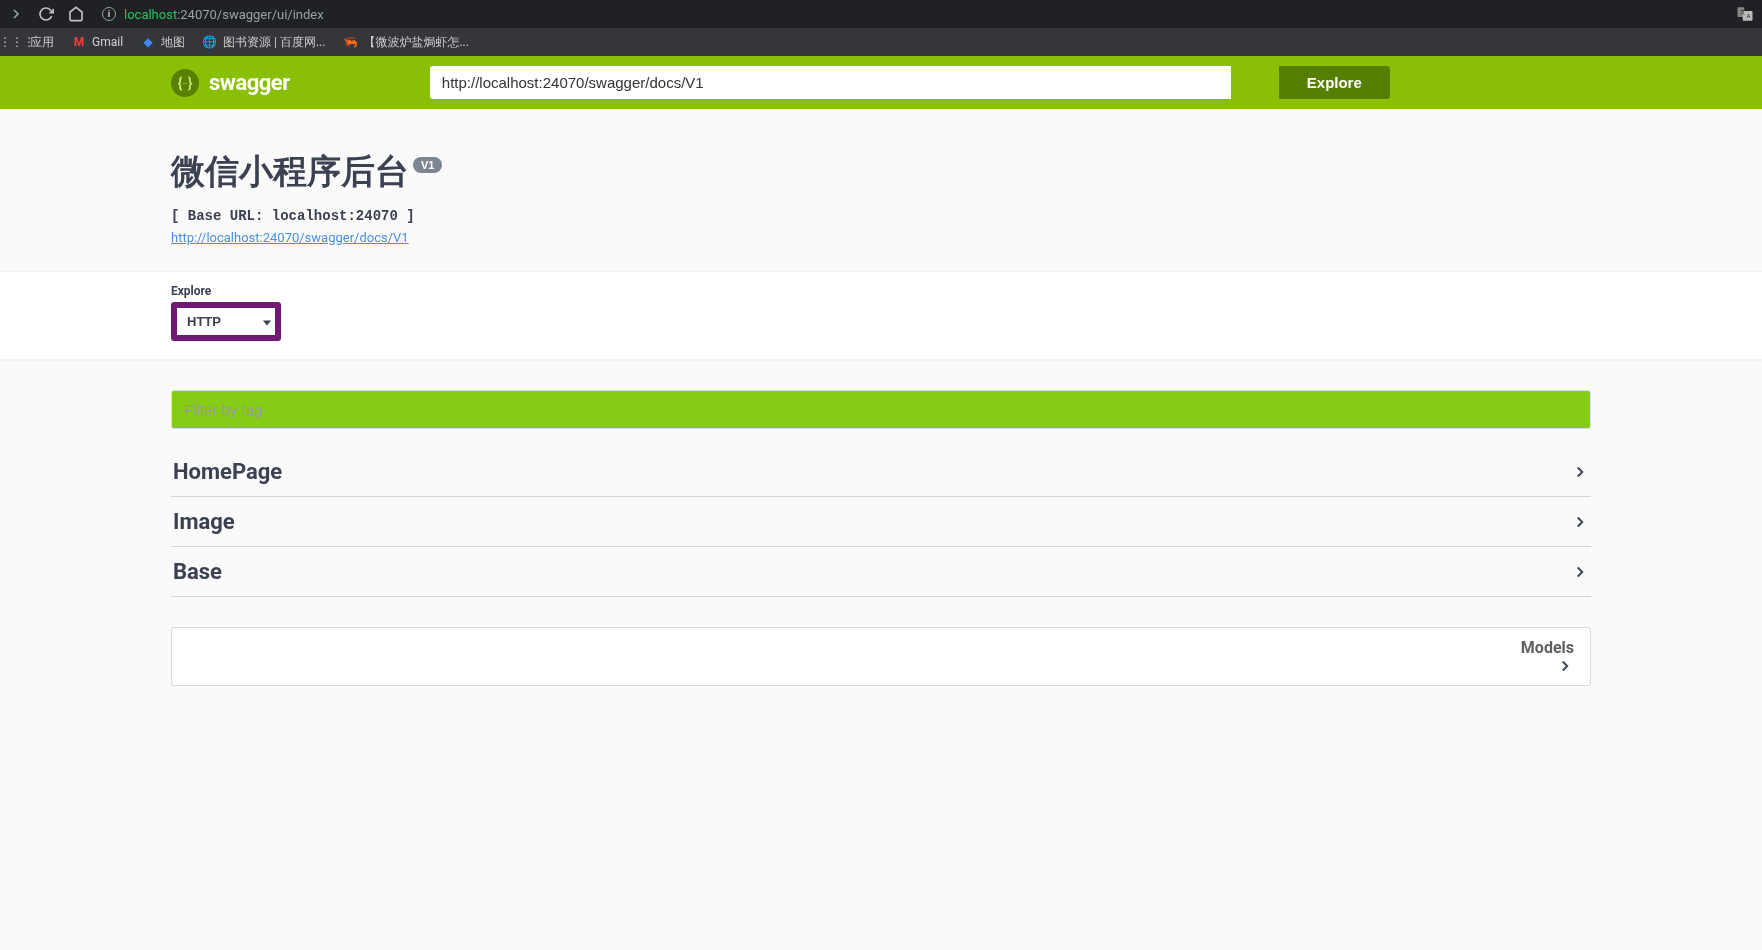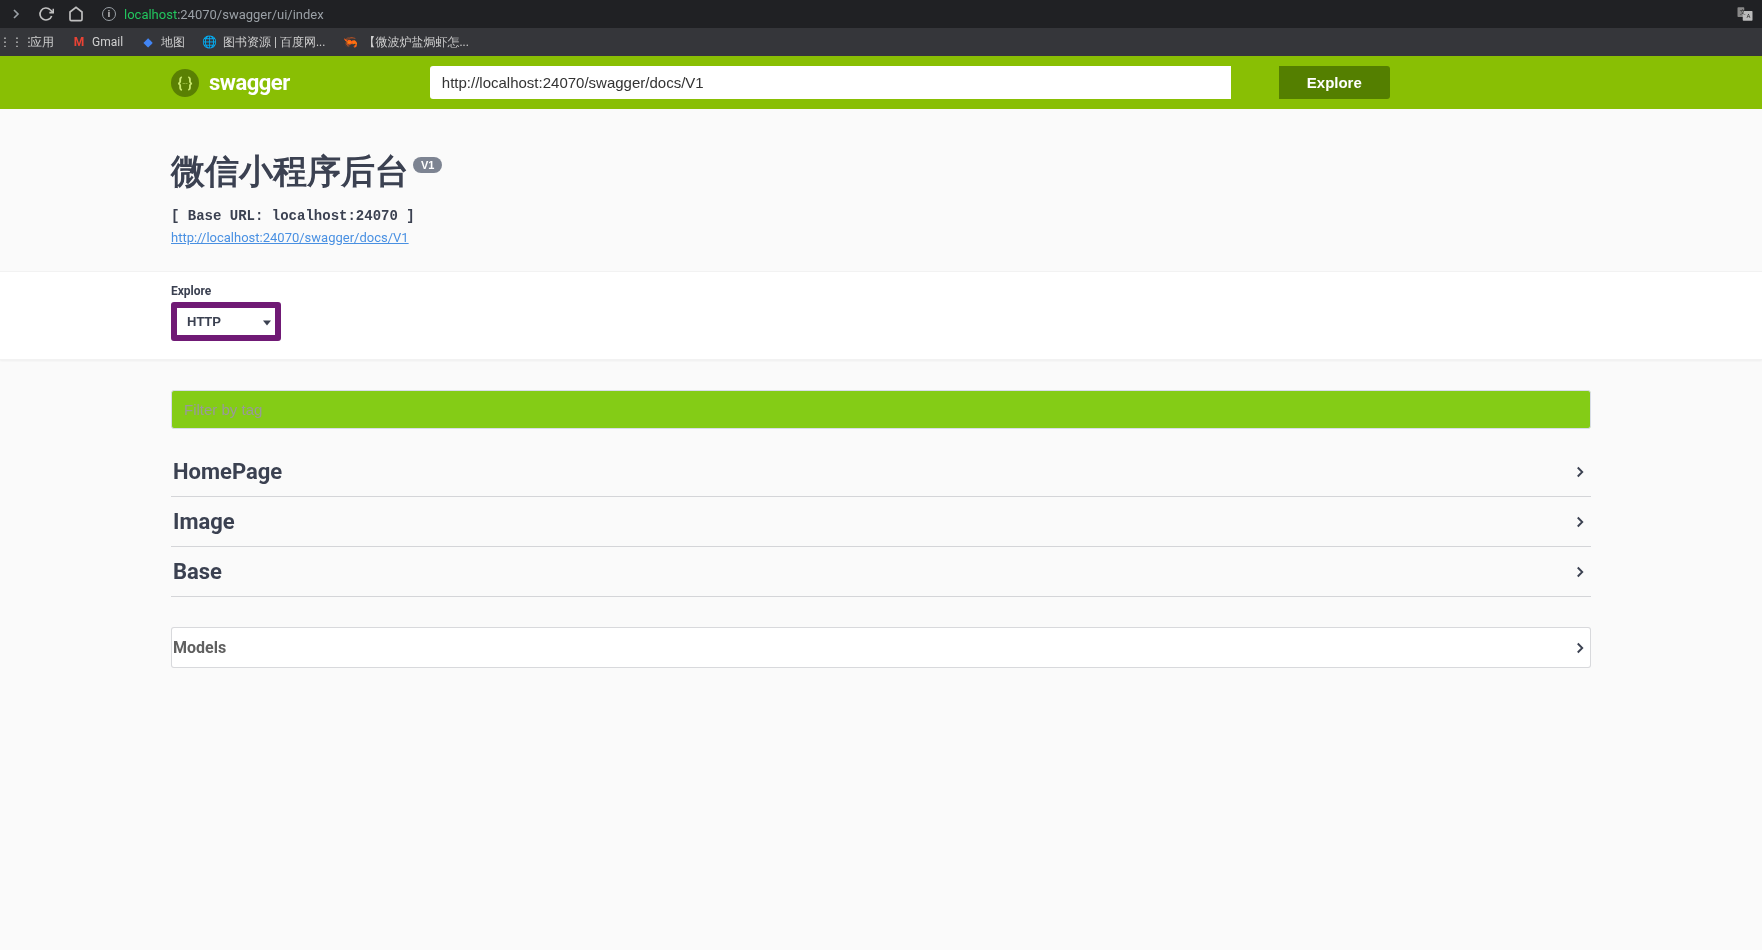--- a/index.html
+++ b/index.html
@@ -50,21 +50,21 @@
     
     .main-content { max-width: 1460px; margin: 0 auto; padding: 30px 20px; }
     .filter-input { width: 100%; padding: 10px 12px; font-size: 15px; border: 1px solid #d8dde7; border-radius: 3px; color: #555; background: #84cc16; }
     .filter-input::placeholder { color: #999; }
     
     .tag-section { border-bottom: 1px solid rgba(59,65,81,0.2); padding: 12px 2px; display: flex; align-items: center; justify-content: space-between; cursor: pointer; gap: 28px; }
     .tag-section:first-of-type { margin-top: 18px; }
     .tag-name { font-size: 22px; font-weight: bold; color: #3b4151; }
     .chevron { color: #3b4151; }
     
-    .models-section { margin-top: 30px; border: 1px solid rgba(59,65,81,0.2); border-radius: 3px; padding: 10px 1px; display: flex; align-items: flex-end; justify-content: space-between; cursor: pointer; background: #fff; }
+    .models-section { margin-top: 30px; border: 1px solid rgba(59,65,81,0.2); border-radius: 3px; padding: 10px 16px; display: flex; align-items: flex-end; justify-content: space-between; cursor: pointer; background: #fff; flex-direction: column; }
     .models-title { font-size: 16px; font-weight: bold; color: #606060; }
     
     svg { display: block; }
   </style>
 </head>
 <body>
 
 <div class="browser-chrome">
   <div class="browser-toolbar">
     <span class="nav-icon">

